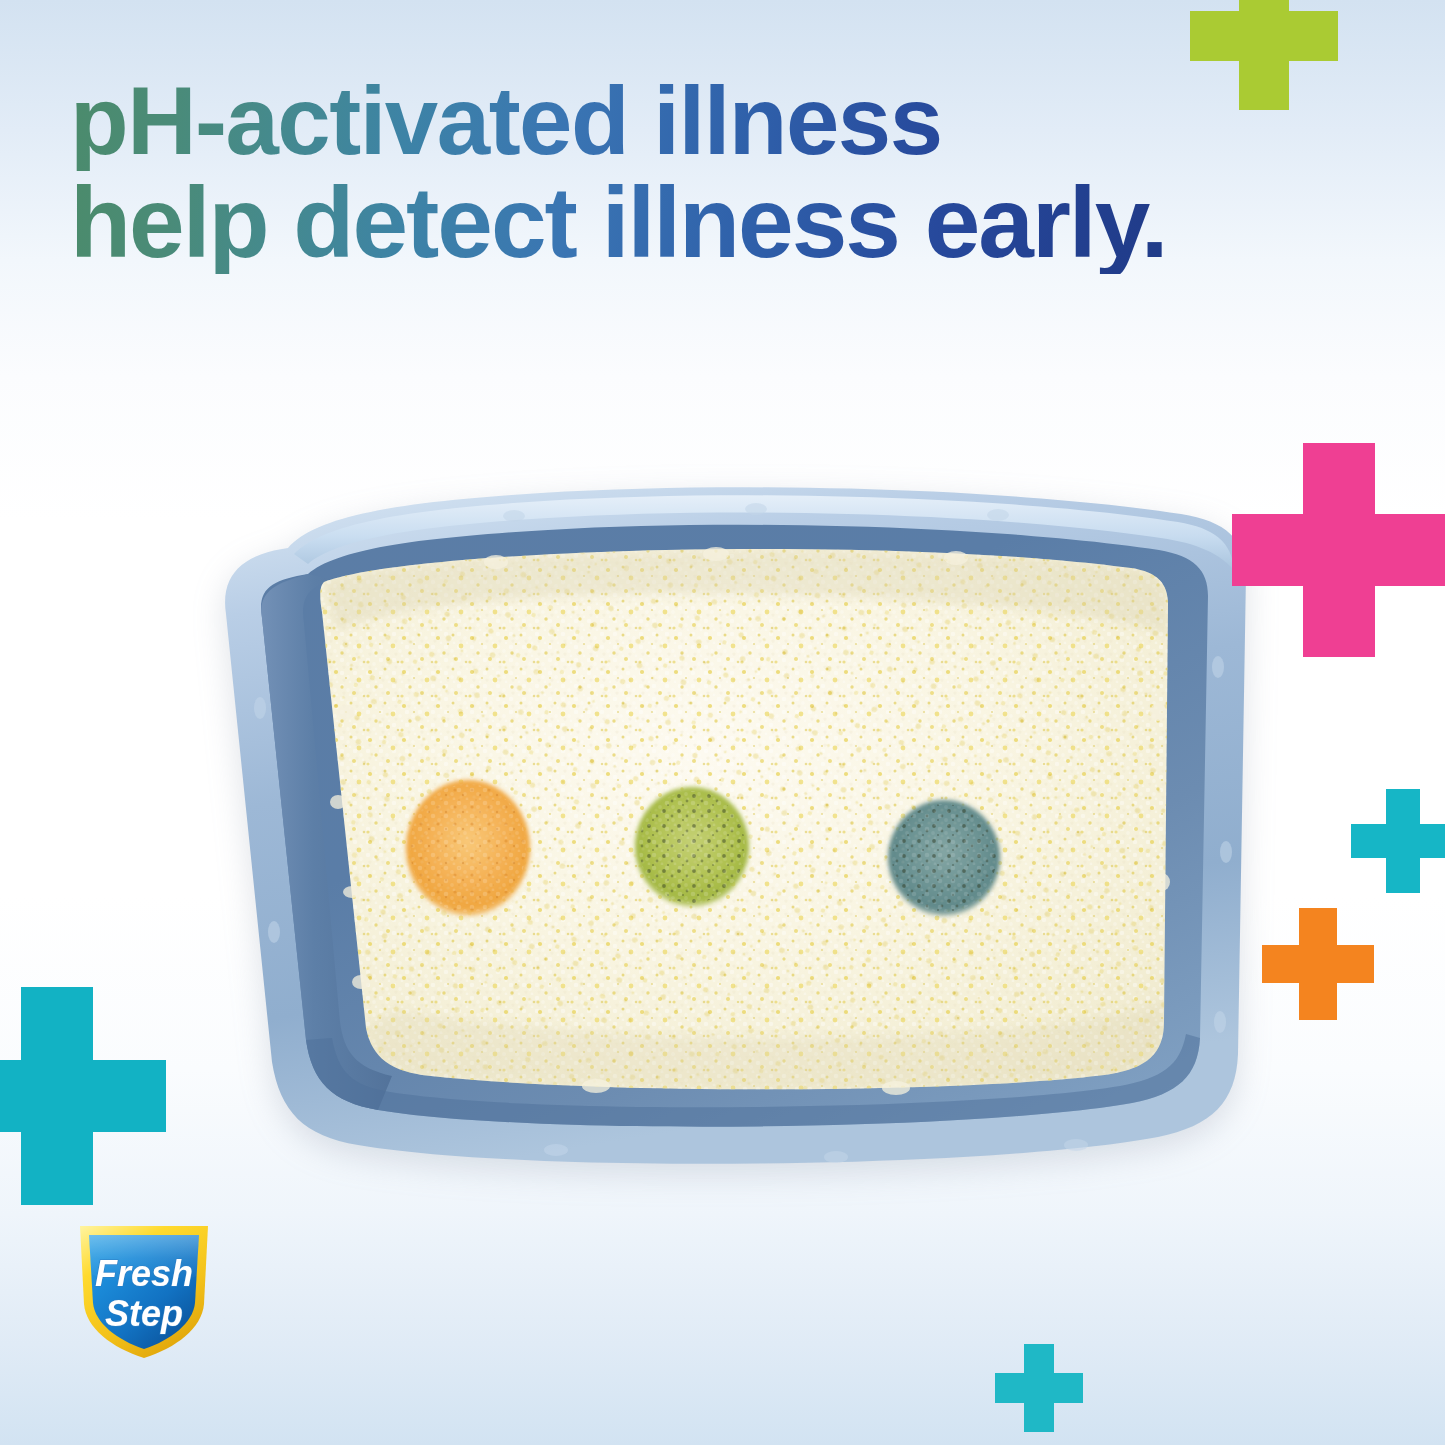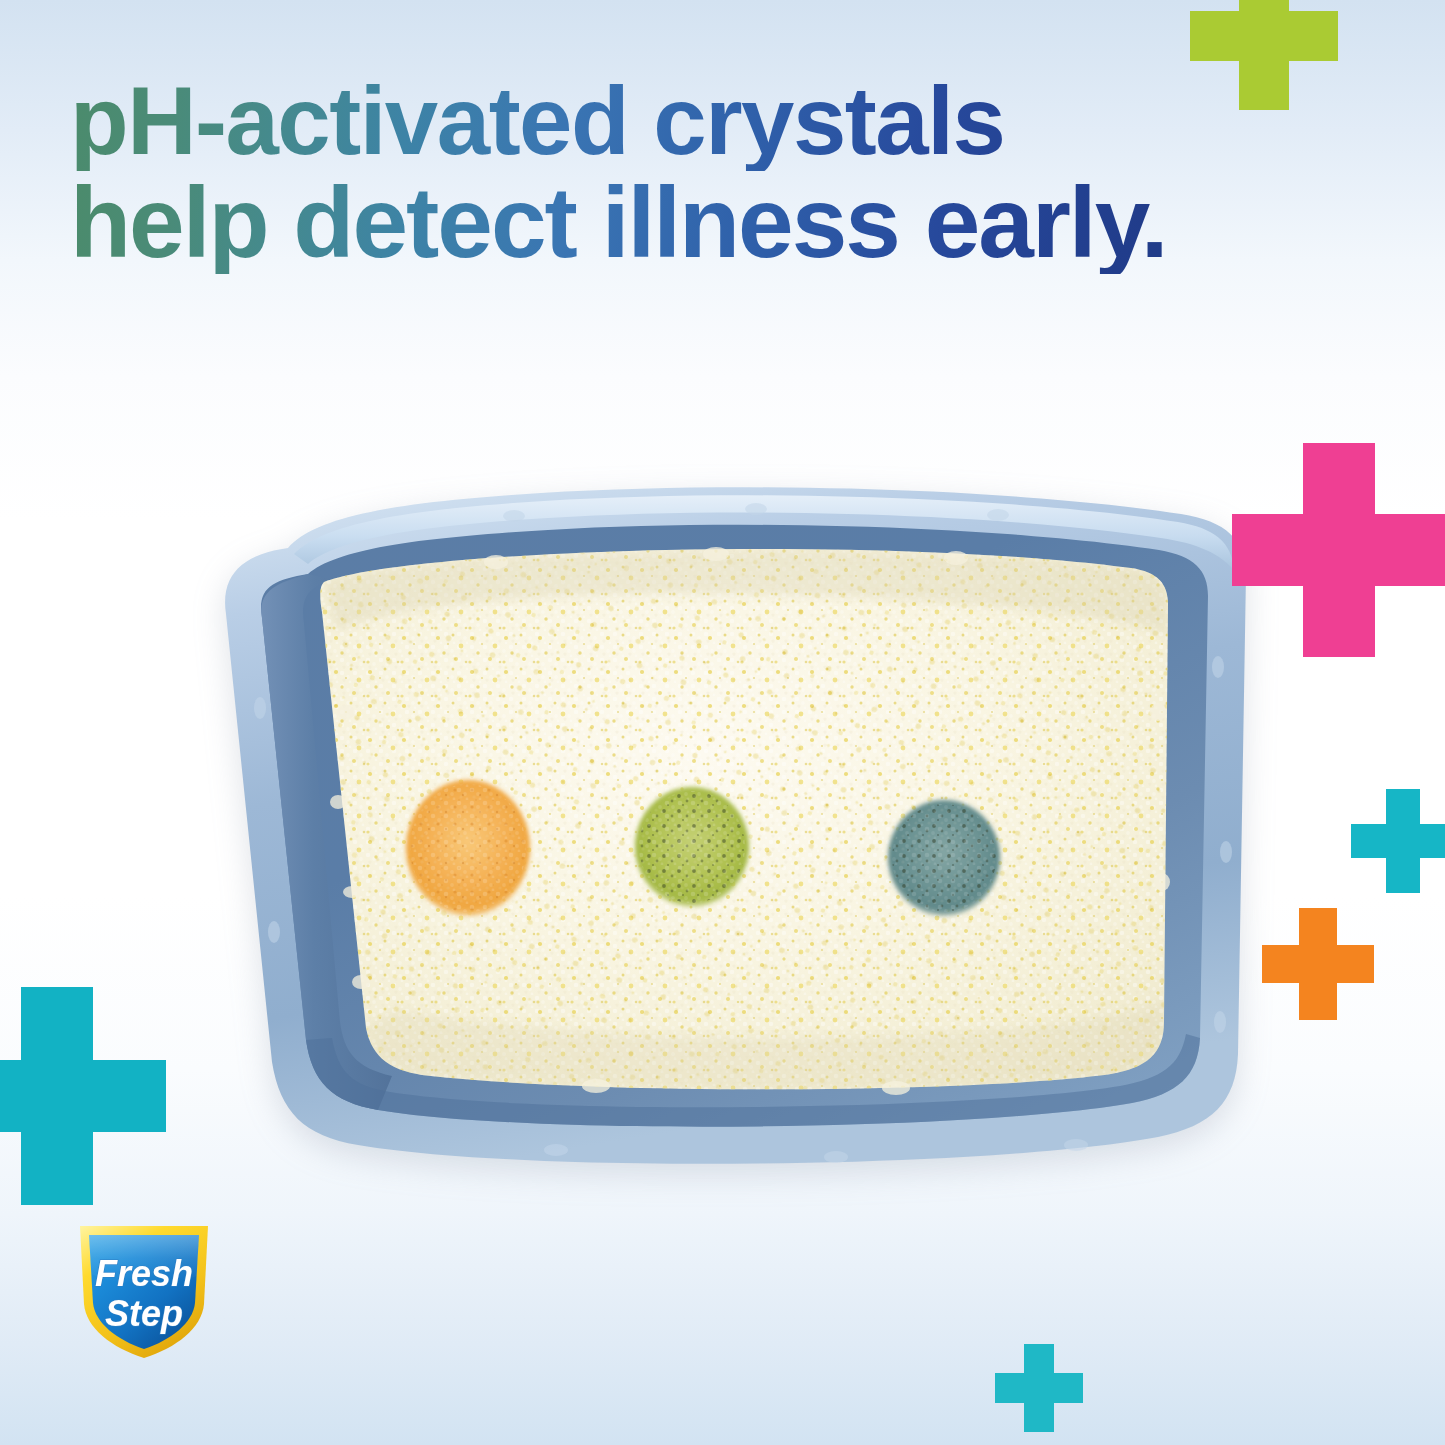--- a/index.html
+++ b/index.html
@@ -132,21 +132,21 @@
     stroke-width: 1.2px;
     paint-order: stroke fill;
   }
 </style>
 </head>
 <body>
 
 <div id="stage">
 
   <div id="headline">
-    <span class="hl-line line1">pH-activated crystals</span>
+    <span class="hl-line line1">pH-activated illness</span>
     <span class="hl-line line2">help detect illness early.</span>
   </div>
 
   <div class="cross" style="left:1190px; top:-38px; width:148px; height:148px; color:#aacb33;">
     <span class="bar-v"></span>
       <span class="bar-h"></span>
   </div>
 
   <div class="cross" style="left:1232px; top:443px; width:214px; height:214px; color:#ef3f93; z-index:8;">
     <span class="bar-v"></span>

